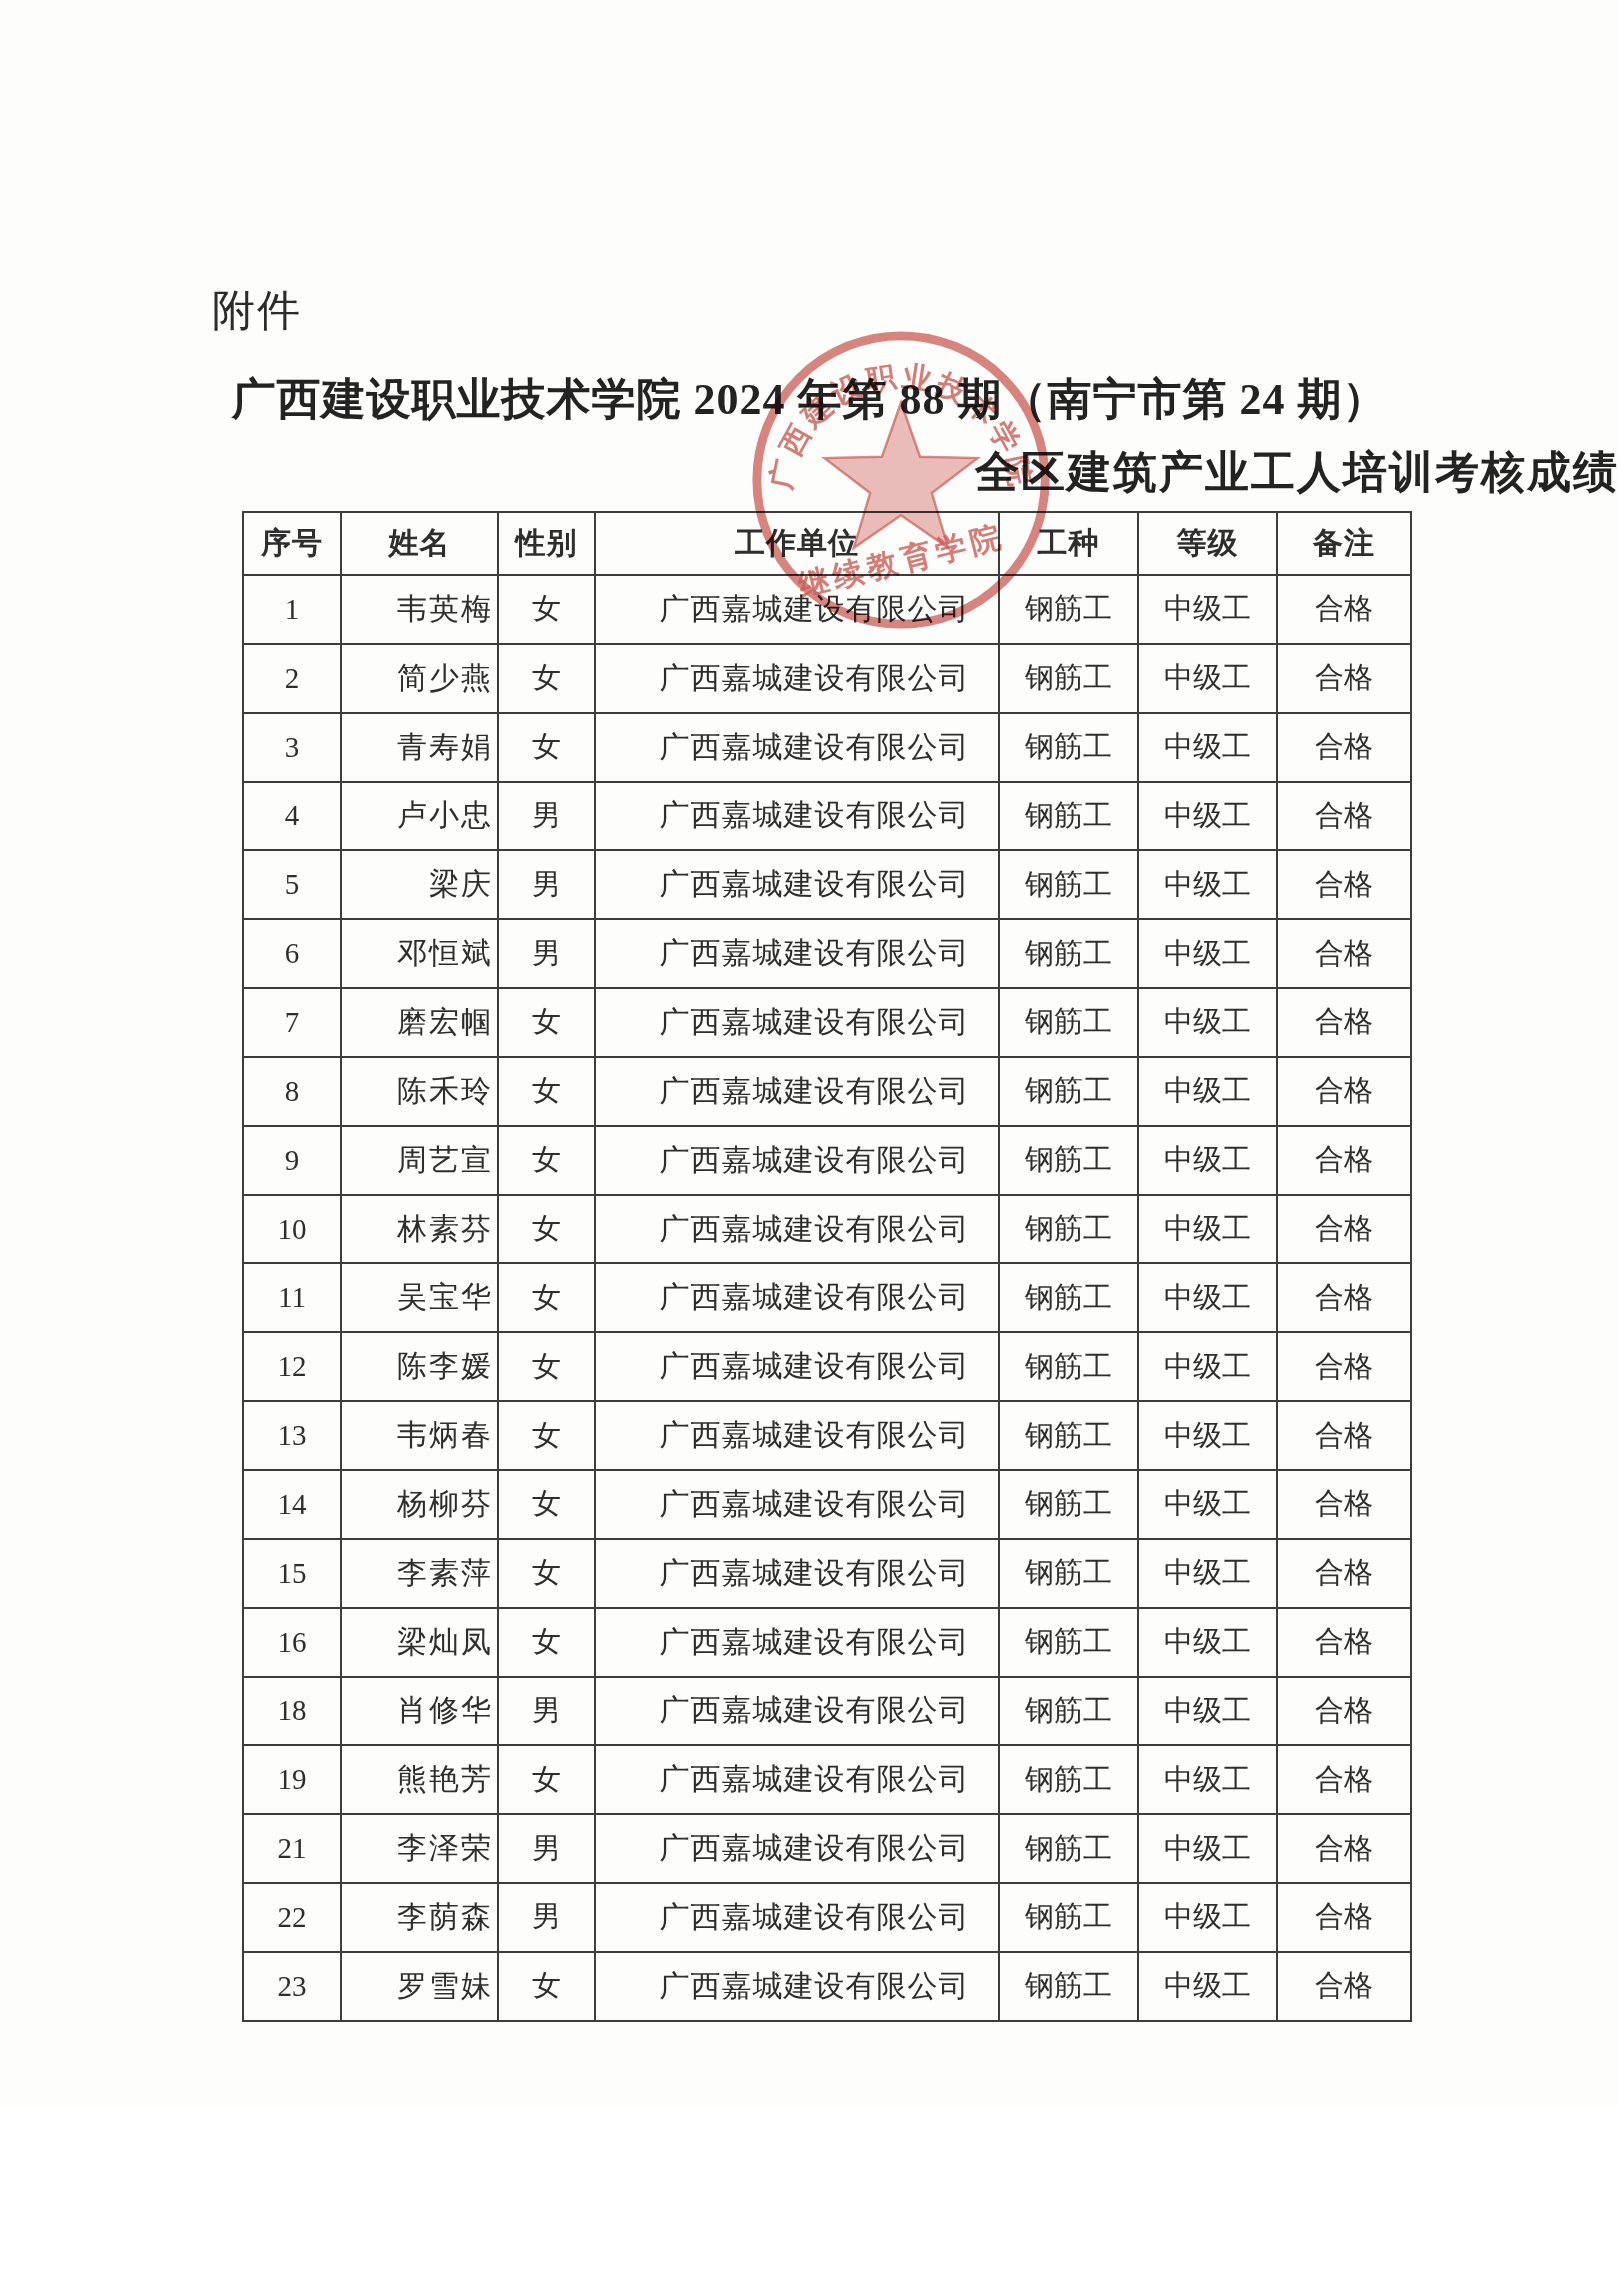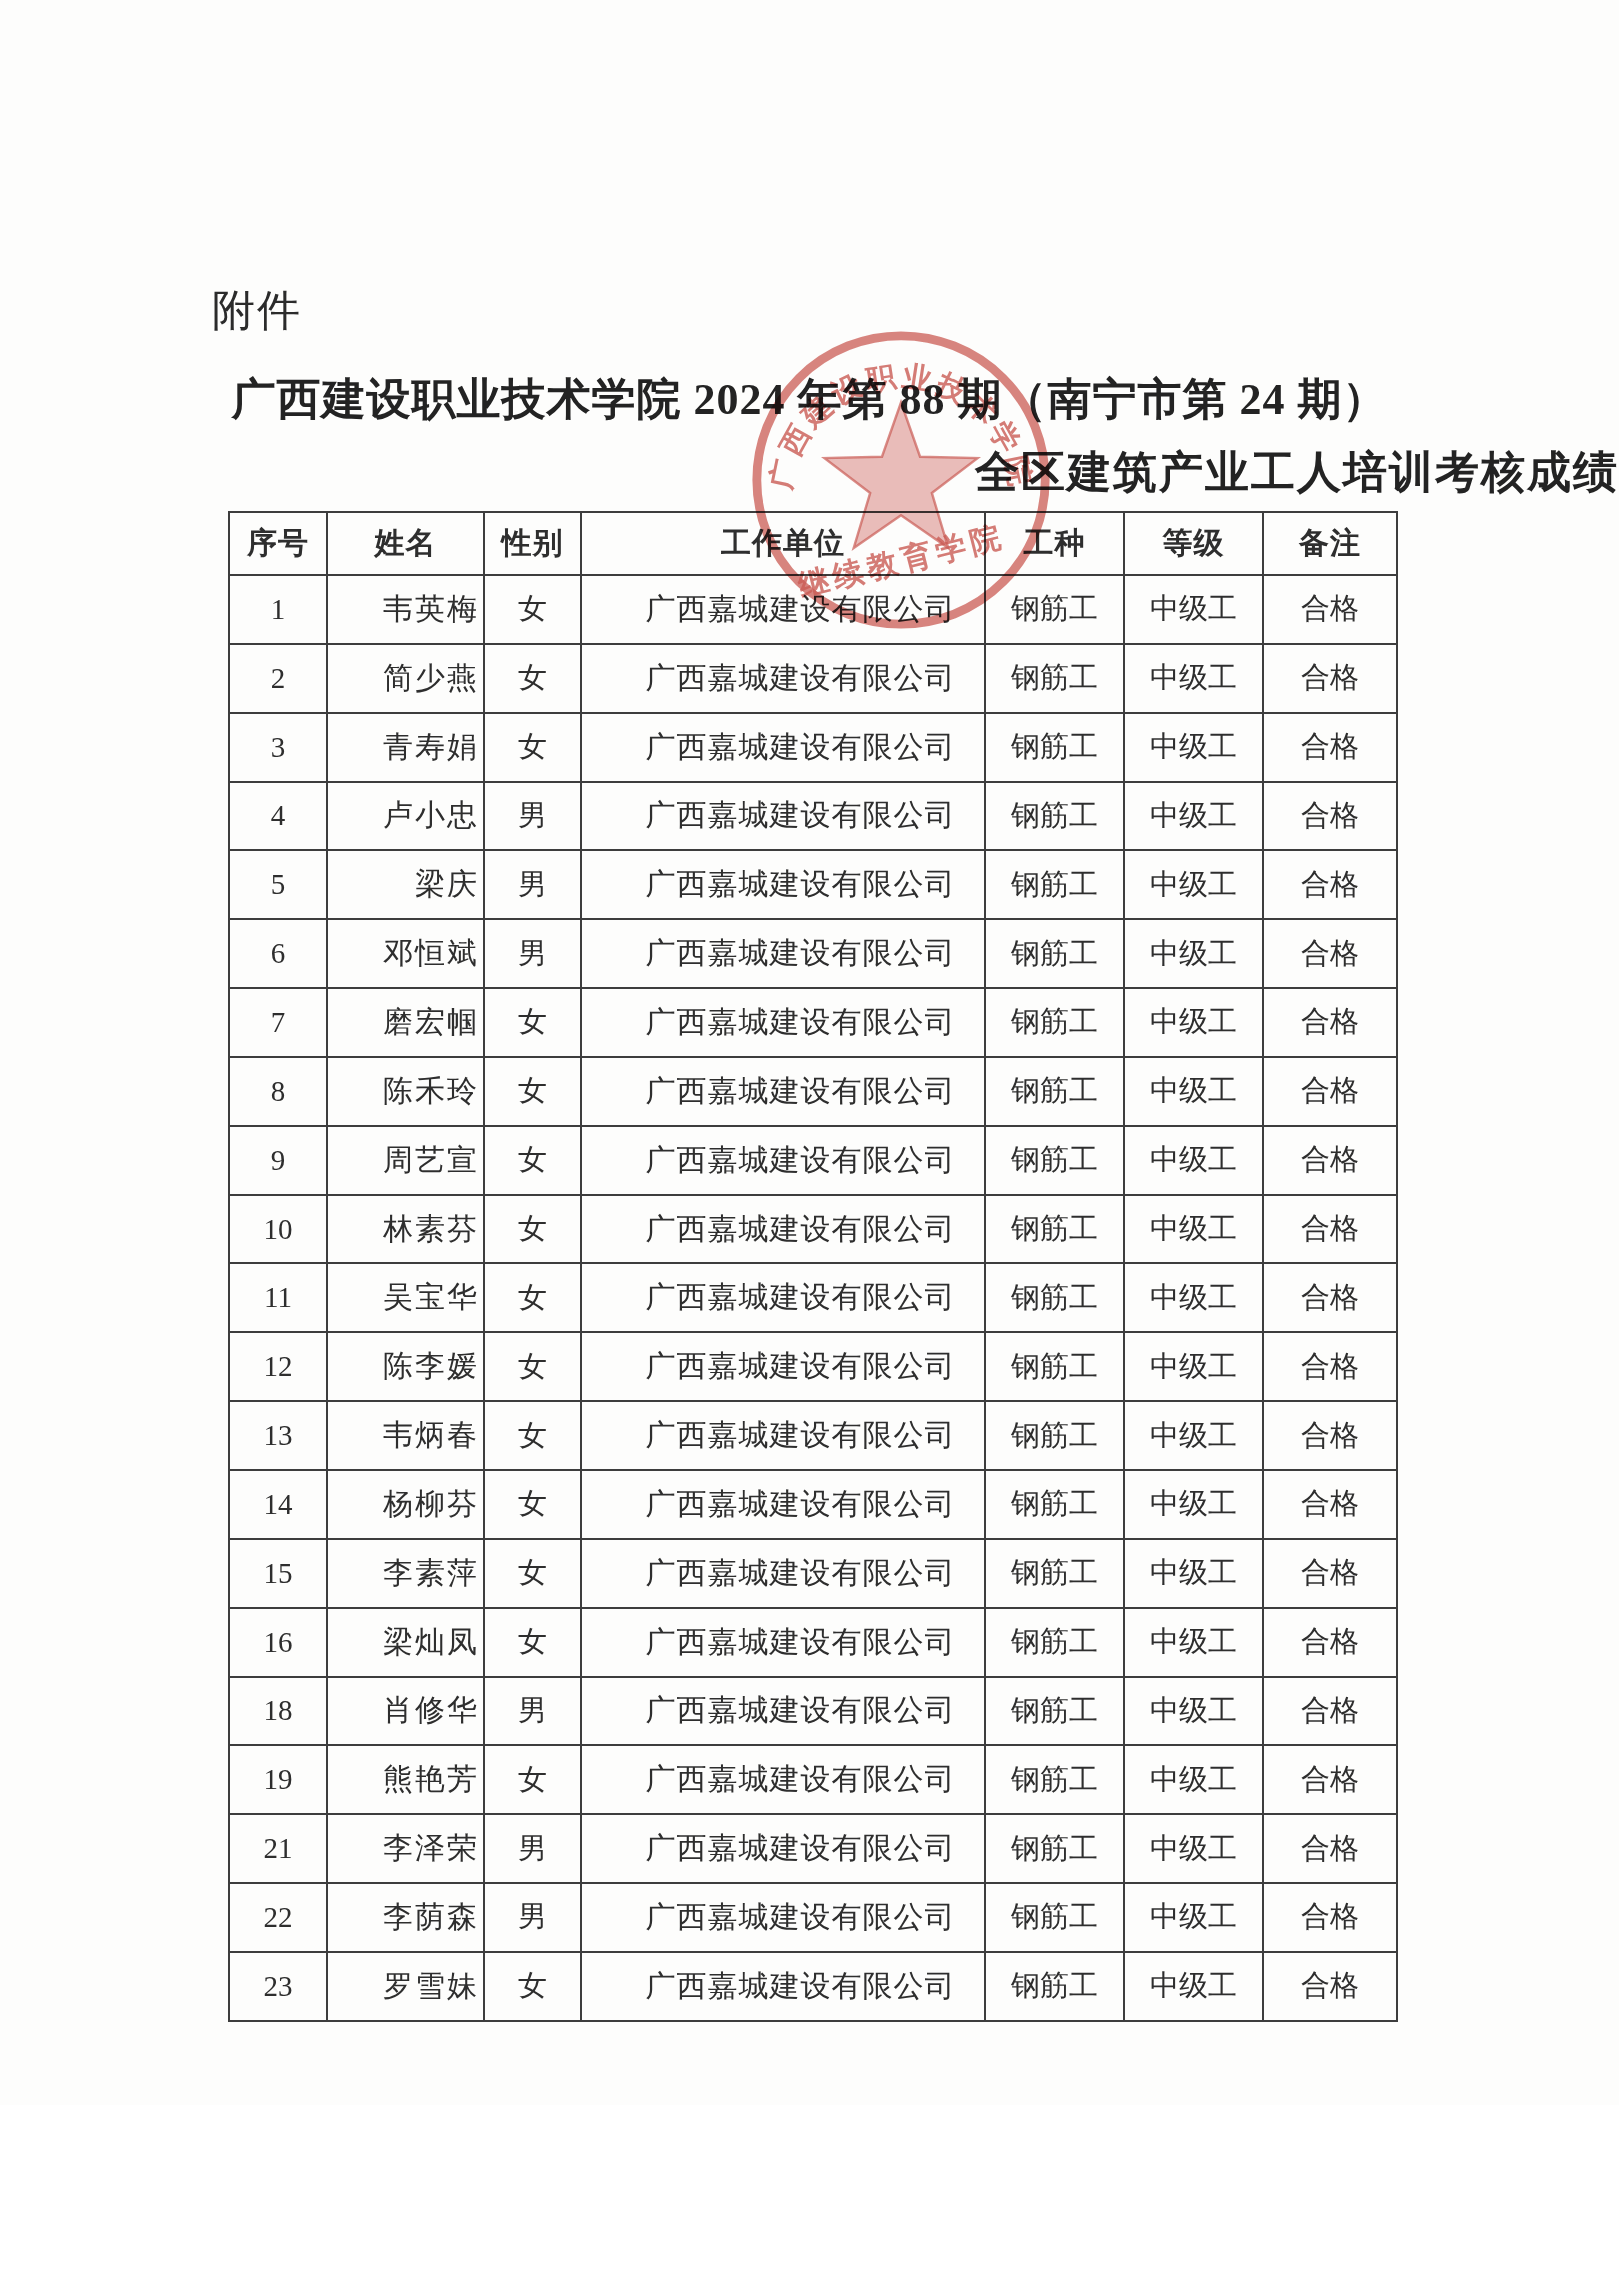--- a/index.html
+++ b/index.html
@@ -27,21 +27,21 @@
     width:1168px;height:1511px;
     border-collapse:collapse;table-layout:fixed;
     background:transparent;
   }
   table.results th,table.results td{
     border:2px solid #3d3d3d;
     text-align:center;vertical-align:middle;
     padding:0 3.9px;
     color:#2e2e2e;
   }
-  table.results{border:2.9px solid #3a3a3a;}
+  table.results{border:2.9px solid #3a3a3a;margin-left:14px;}
   table.results thead tr{height:63px;}
   table.results th{font-size:30px;font-weight:700;letter-spacing:1px;}
   table.results td{font-size:29px;}
   table.results td.c-name{font-size:30px;letter-spacing:2px;text-align:right;}
   table.results td.c-unit{font-size:30px;letter-spacing:1px;padding-left:39px;}
   .pagenum{
     position:absolute;left:196px;top:2115px;
     font-size:35px;letter-spacing:7.8px;color:#3a3a3a;
   }
   .stamp{

